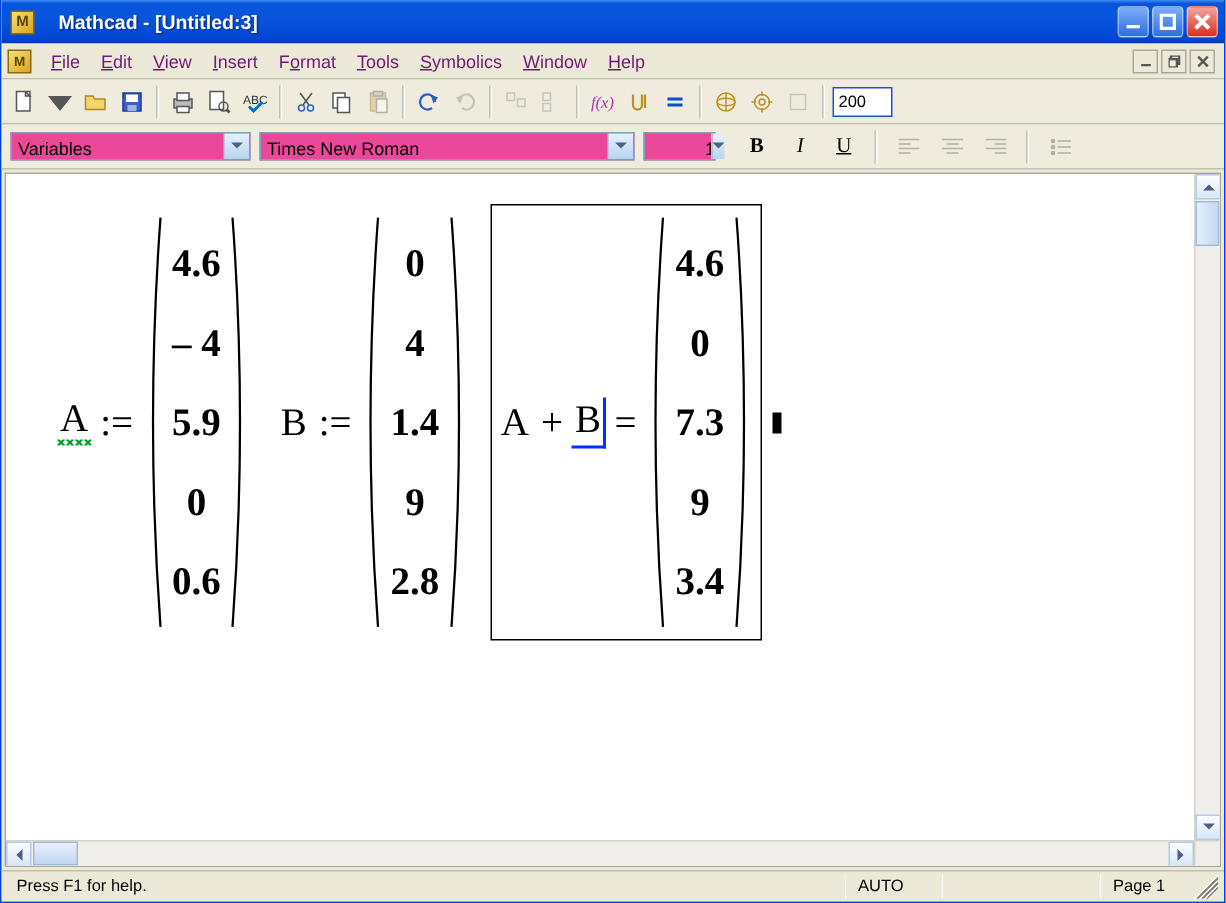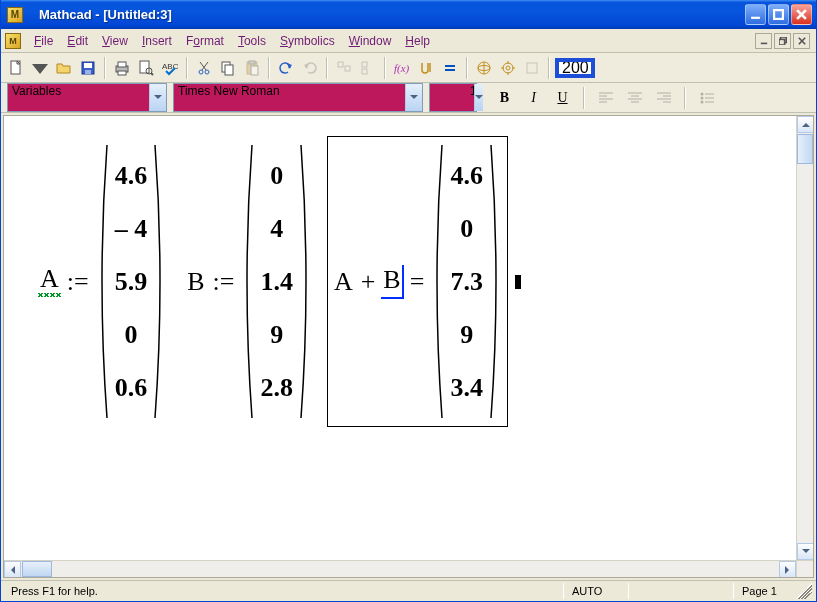--- a/index.html
+++ b/index.html
@@ -111,44 +111,44 @@
   .tbtn.disabled { opacity: .4; cursor: default; }
   .tbtn svg { width: 16px; height: 16px; }
   .sep {
     width: 2px; height: 22px;
     border-left: 1px solid #c0c0b0;
     border-right: 1px solid #fff;
     margin: 0 3px;
   }
   .zoom-box {
     width: 40px; height: 20px;
-    border: 4px solid #1d4ed8;
+    border: 1px solid #1d4ed8;
     background: #fff;
-    font-size: 16px;
+    font-size: 11px;
     padding: 0 3px;
     display: flex; align-items: center;
     overflow: hidden;
   }
 
   
   .fmt-toolbar {
     height: 30px;
     background: #efecde;
     border-bottom: 1px solid #c0c0b0;
     display: flex;
     align-items: center;
     padding: 0 6px;
     gap: 6px;
   }
   .combo {
-    height: 29px;
+    height: 19px;
     border: 1px solid #7f9db9;
-    background: #be185d;
-    display: flex;
-    align-items: flex-start;
+    background: #ec4899;
+    display: flex;
+    align-items: flex-end;
     font-size: 12px;
     position: relative;
   }
   .combo .combo-text { flex: 1; padding: 0 4px; white-space: nowrap; overflow: hidden; }
   .combo .combo-arrow {
     width: 17px; height: 100%;
     background: linear-gradient(to bottom, #e5f0fb, #b9d4f3);
     border-left: 1px solid #b3cae7;
     display: flex; align-items: center; justify-content: center;
   }

